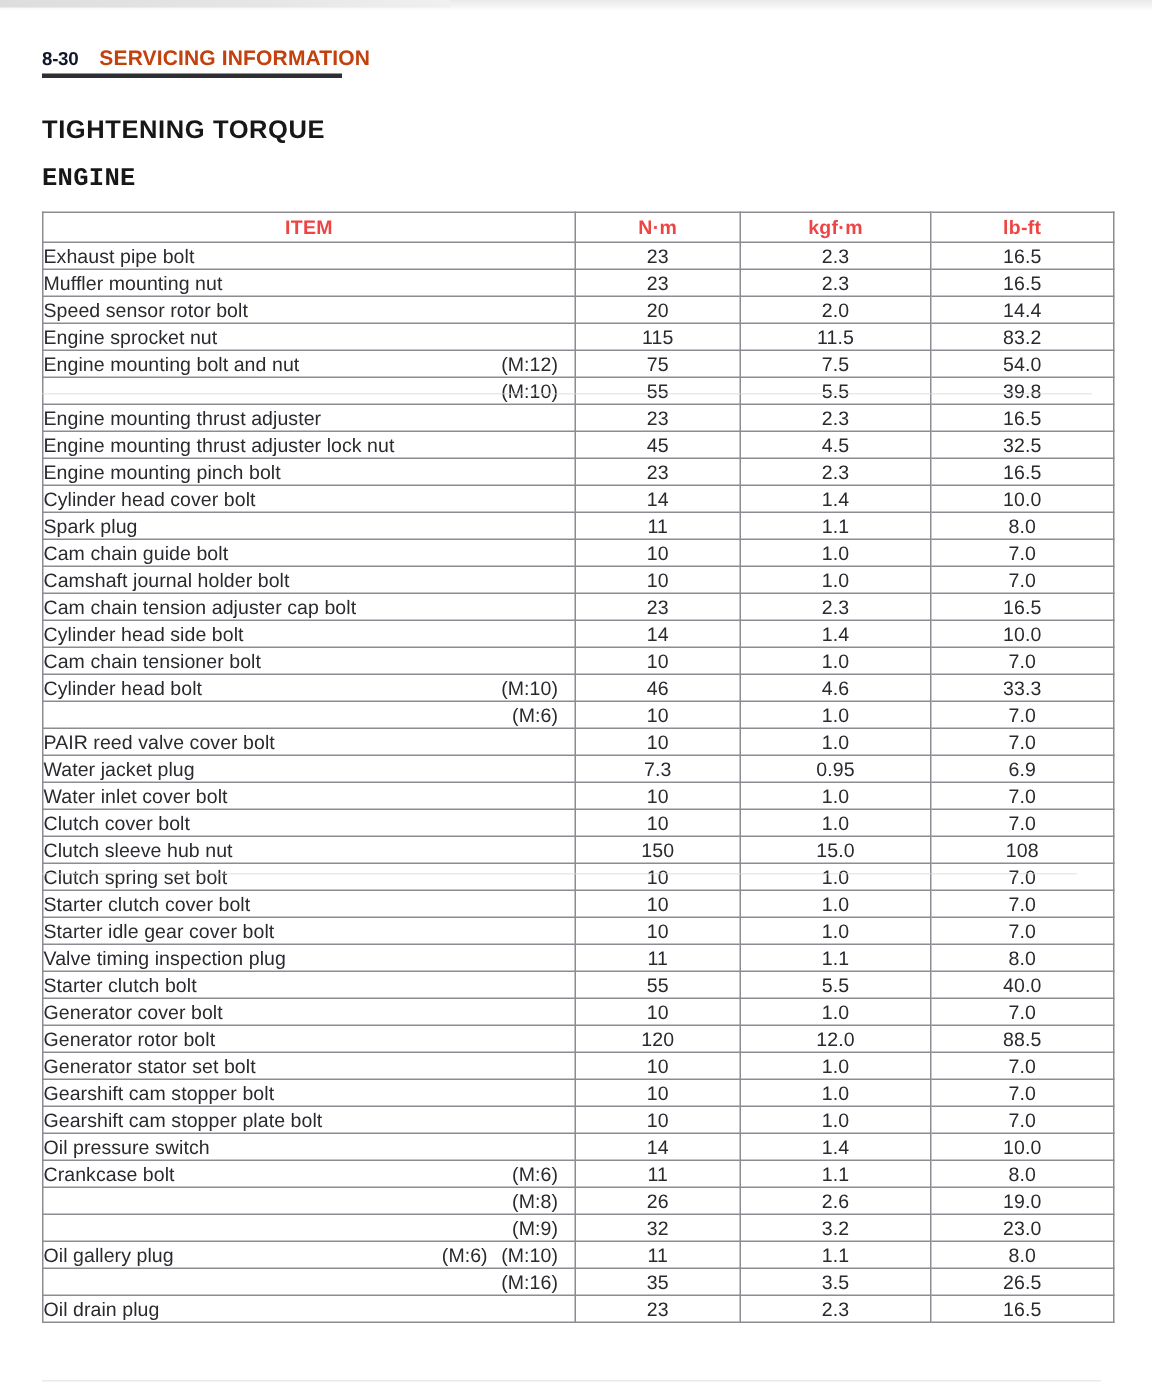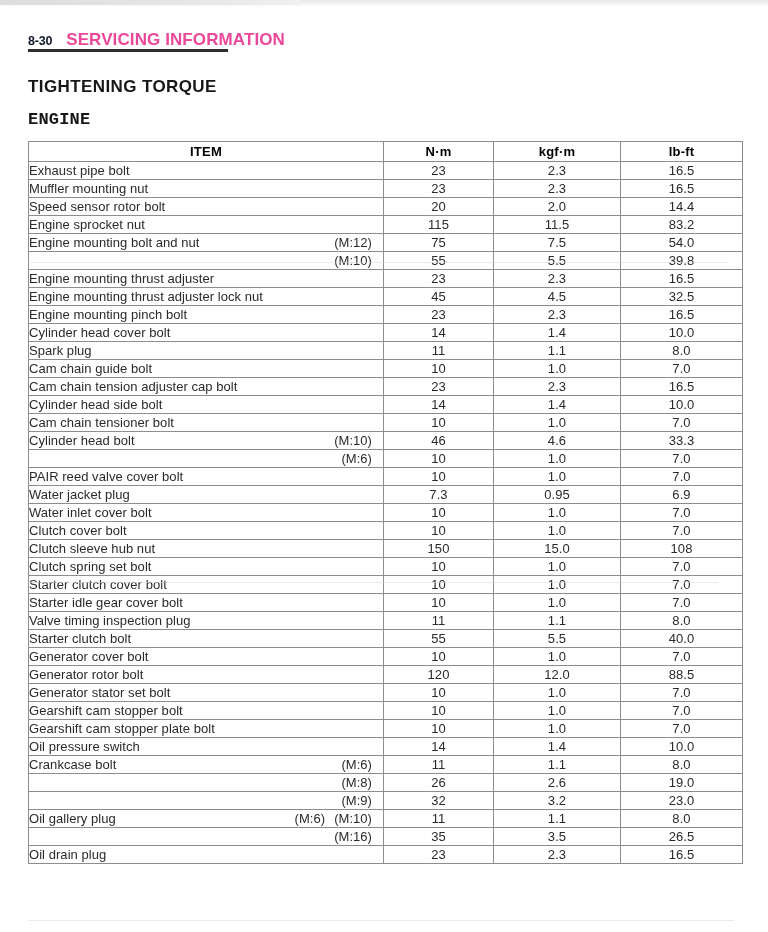--- a/index.html
+++ b/index.html
@@ -45,25 +45,25 @@
     align-items: baseline;
     white-space: nowrap;
   }
   .runhead-page {
     font-size: 12.5px;
     font-weight: bold;
     letter-spacing: -0.2px;
     color: #0f172a;
   }
   .runhead-title {
-    font-size: 17px;
+    font-size: 14px;
     font-weight: bold;
     letter-spacing: 0.1px;
     margin-left: 14px;
-    color: #ec4899;
+    color: #c2410c;
   }
   .runhead-rule {
     position: absolute;
     left: 28px;
     top: 49px;
     width: 200px;
     height: 3px;
     background: #2e2e32;
   }
 
@@ -110,21 +110,21 @@
     height: 17px;
     padding: 0;
     vertical-align: middle;
     font-weight: normal;
   }
   .torque-table thead th {
     height: 19px;
     font-weight: bold;
     text-align: center;
     font-size: 13px;
-    color: #000000;
+    color: #ef4444;
     letter-spacing: 0.2px;
   }
 
   
   .item-cell {
     padding: 0 6px 0 9px;
   }
   .item-inner {
     display: flex;
     align-items: flex-end;
@@ -311,20 +311,30 @@
               <span class="item-label">Cam chain guide bolt</span>
             </div>
           </td>
           <td class="num-cell">10</td>
           <td class="num-cell">1.0</td>
           <td class="num-cell">7.0</td>
         </tr>
         <tr>
           <td class="item-cell">
             <div class="item-inner">
+              <span class="item-label">Camshaft journal holder bolt</span>
+            </div>
+          </td>
+          <td class="num-cell">10</td>
+          <td class="num-cell">1.0</td>
+          <td class="num-cell">7.0</td>
+        </tr>
+        <tr>
+          <td class="item-cell">
+            <div class="item-inner">
               <span class="item-label">Cam chain tension adjuster cap bolt</span>
             </div>
           </td>
           <td class="num-cell">23</td>
           <td class="num-cell">2.3</td>
           <td class="num-cell">16.5</td>
         </tr>
         <tr>
           <td class="item-cell">
             <div class="item-inner">

